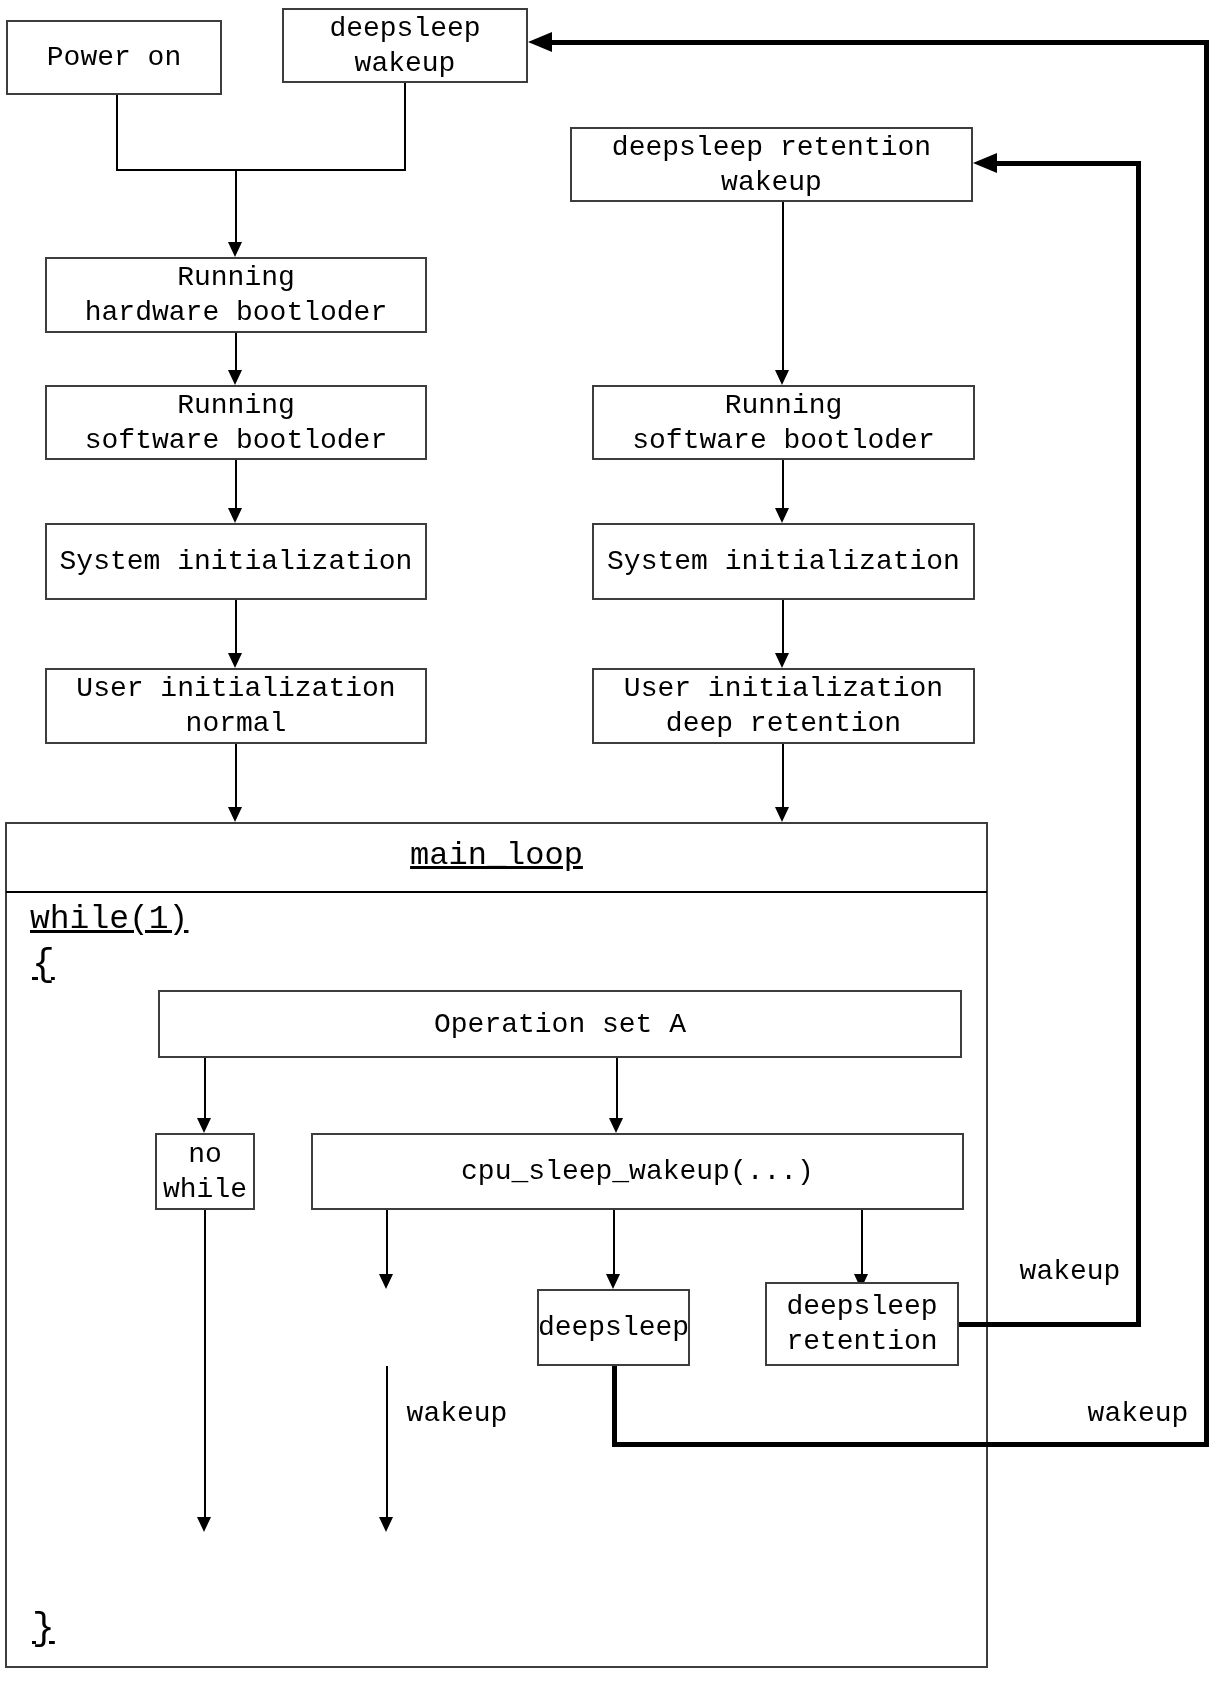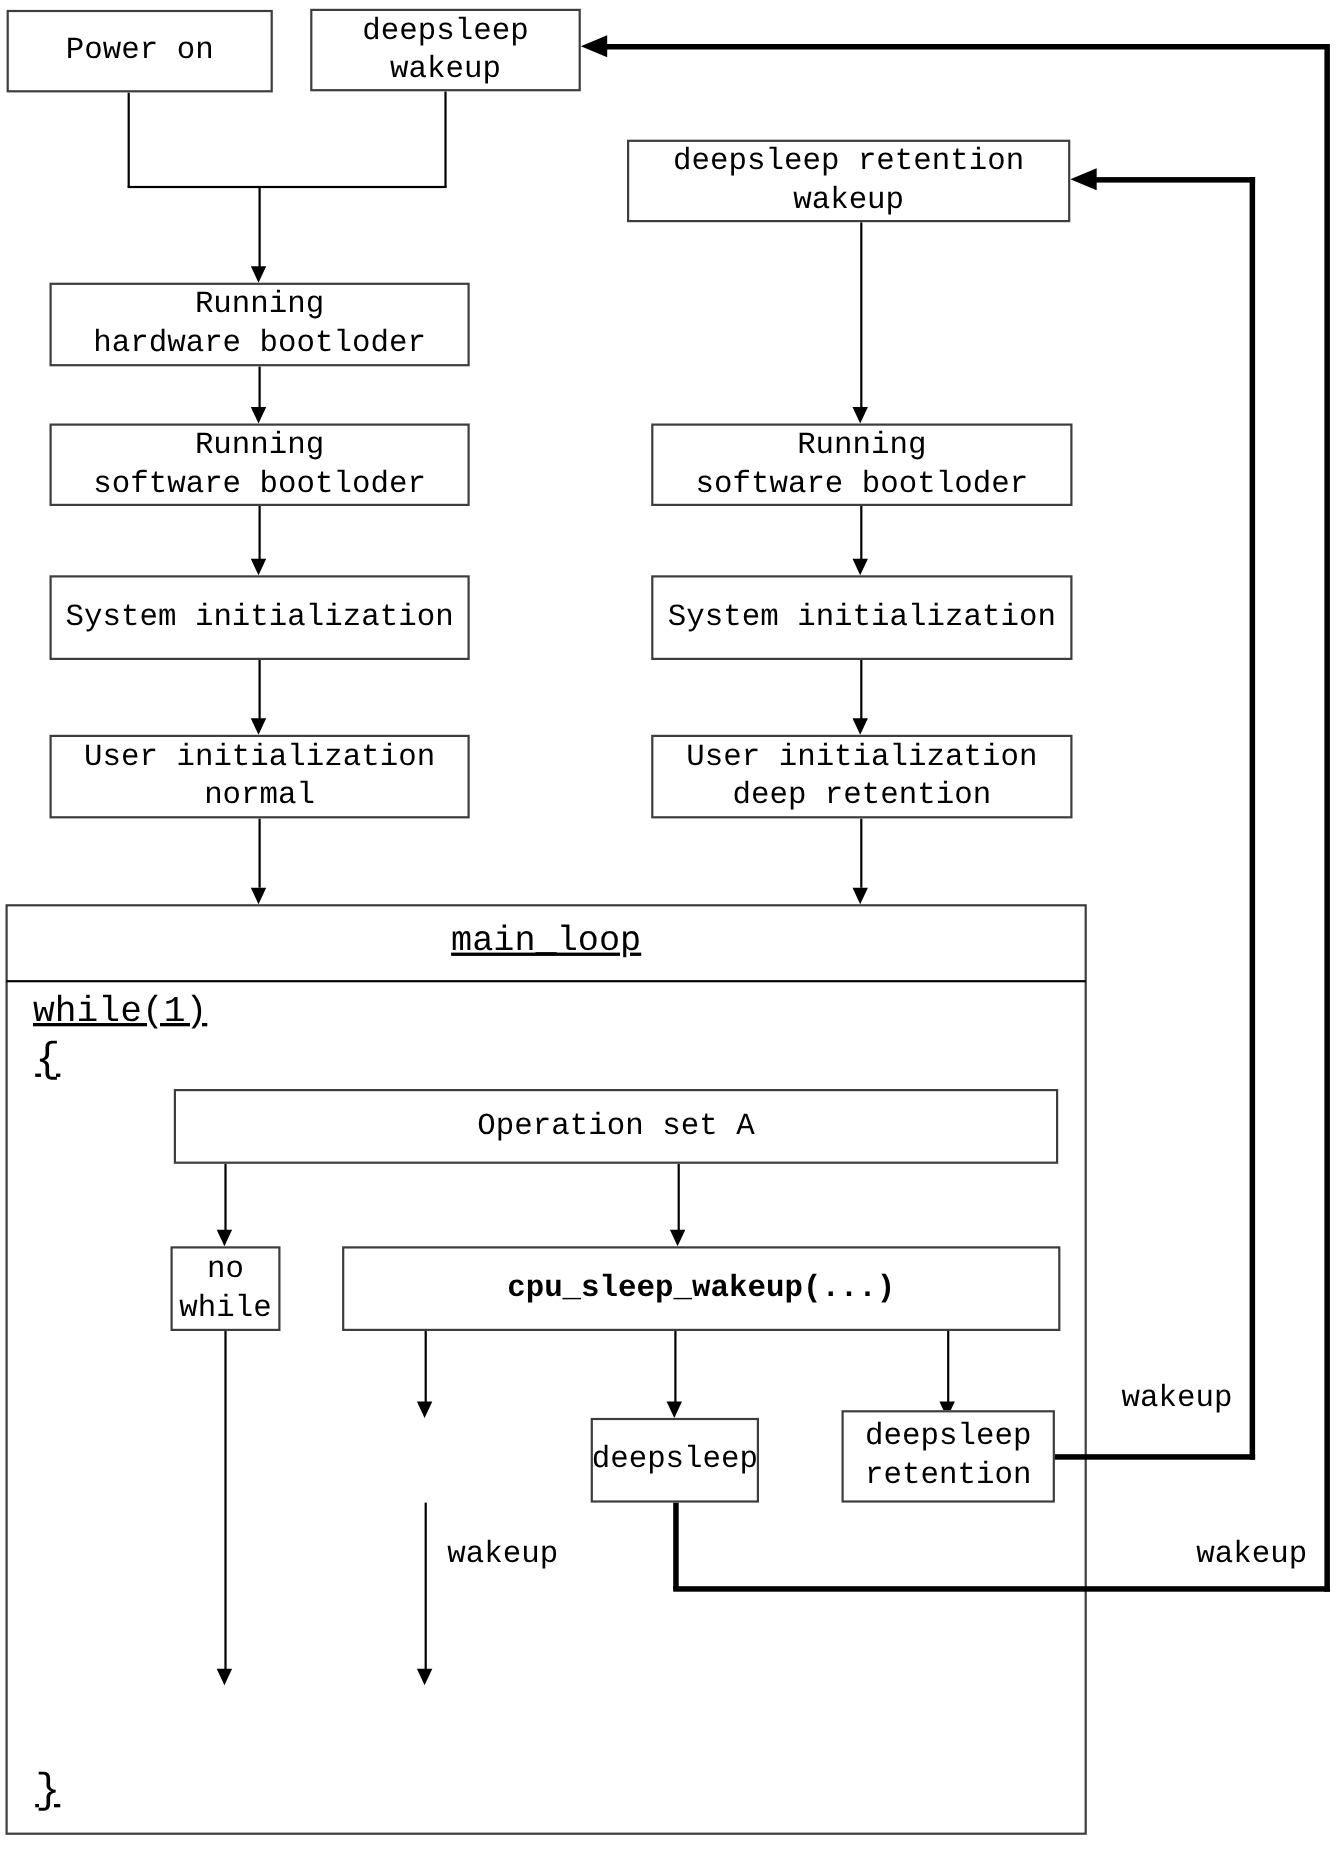--- a/index.html
+++ b/index.html
@@ -100,21 +100,21 @@
 
   <div class="hl thick" style="left:959px;top:1322px;width:182px;"></div>
   <div class="vl thick" style="left:1136px;top:161px;height:1166px;"></div>
   <div class="hl thick" style="left:993px;top:161px;width:148px;"></div>
   <div class="al" style="left:973px;top:153px;"></div>
 
   <div class="edge-label" style="left:392px;top:1398px;width:130px;">wakeup</div>
   <div class="edge-label" style="left:1002px;top:1256px;width:136px;">wakeup</div>
   <div class="edge-label" style="left:1070px;top:1398px;width:136px;">wakeup</div>
 
-  <div class="box" style="left:6px;top:9px;width:242px;height:75px;">Power on</div>
+  <div class="box" style="left:6px;top:20px;width:216px;height:75px;">Power on</div>
   <div class="box" style="left:282px;top:8px;width:246px;height:75px;">deepsleep
 wakeup</div>
   <div class="box" style="left:570px;top:127px;width:403px;height:75px;">deepsleep retention
 wakeup</div>
 
   <div class="box" style="left:45px;top:257px;width:382px;height:76px;">Running
 hardware bootloder</div>
   <div class="box" style="left:45px;top:385px;width:382px;height:75px;">Running
 software bootloder</div>
   <div class="box" style="left:45px;top:523px;width:382px;height:77px;">System initialization</div>
@@ -123,18 +123,18 @@
 
   <div class="box" style="left:592px;top:385px;width:383px;height:75px;">Running
 software bootloder</div>
   <div class="box" style="left:592px;top:523px;width:383px;height:77px;">System initialization</div>
   <div class="box" style="left:592px;top:668px;width:383px;height:76px;">User initialization
 deep retention</div>
 
   <div class="box" style="left:158px;top:990px;width:804px;height:68px;text-align:center;">Operation set A</div>
   <div class="box" style="left:155px;top:1133px;width:100px;height:77px;">no
 while</div>
-  <div class="box" style="left:311px;top:1133px;width:653px;height:77px;font-weight:bold;">cpu_sleep_wakeup(...)</div>
+  <div class="box" style="left:311px;top:1133px;width:653px;height:77px;">cpu_sleep_wakeup(...)</div>
   <div class="box" style="left:537px;top:1289px;width:153px;height:77px;">deepsleep</div>
   <div class="box" style="left:765px;top:1282px;width:194px;height:84px;">deepsleep
 retention</div>
 
 </div>
 
 </body></html>

